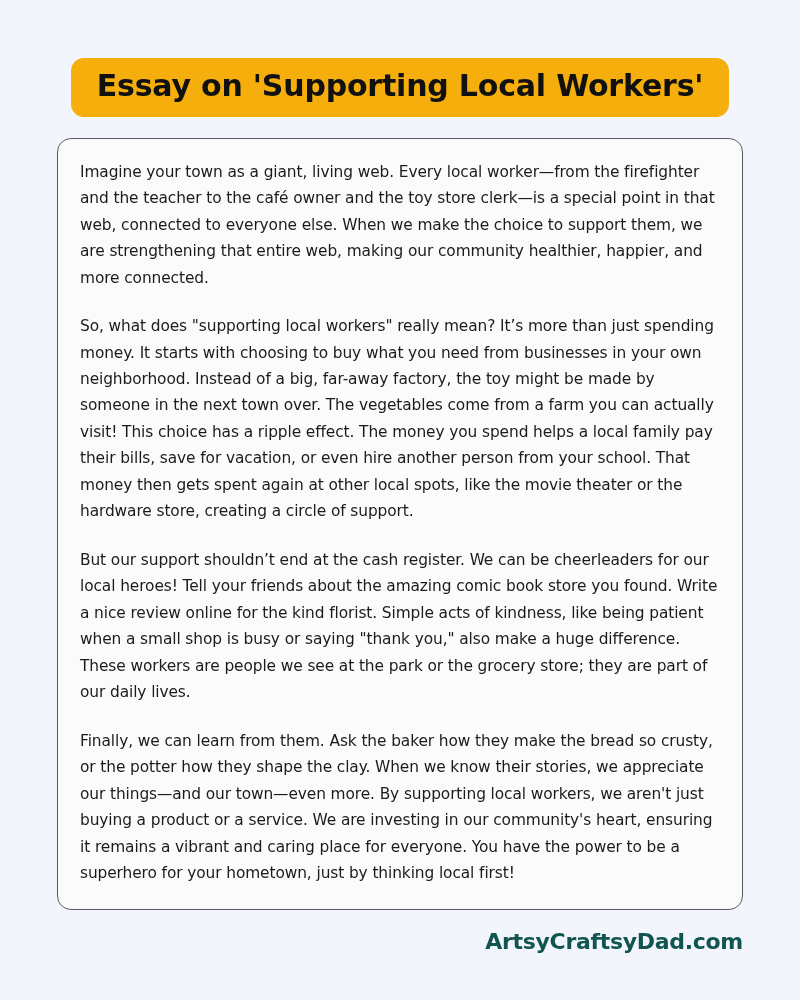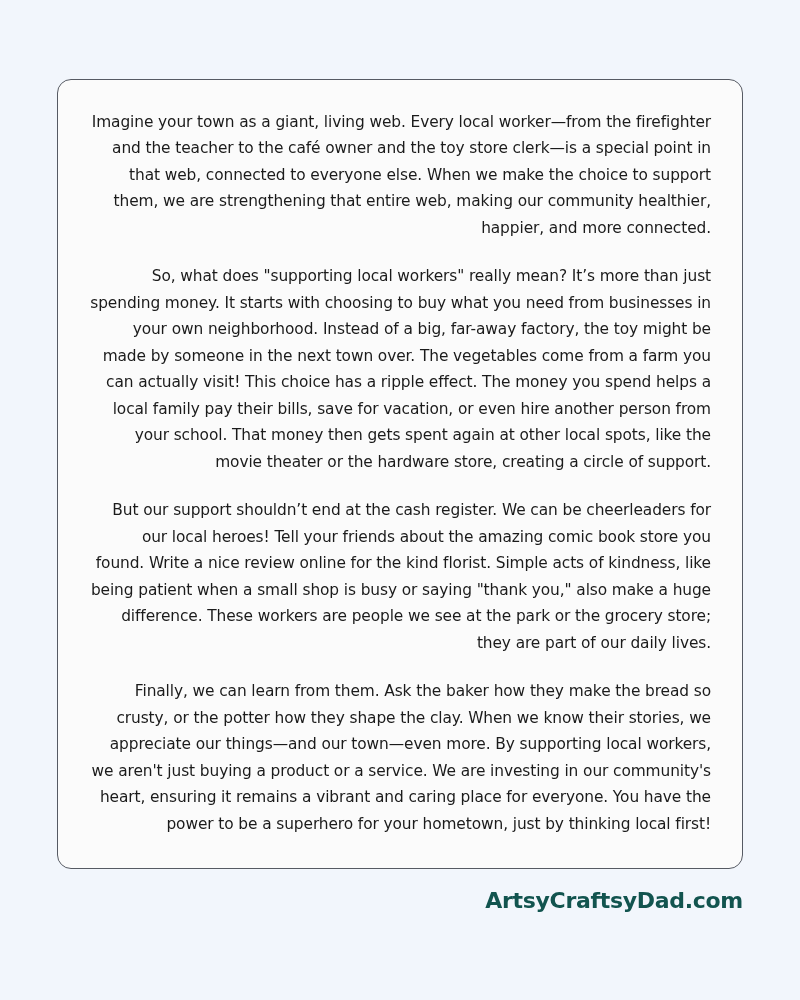--- a/index.html
+++ b/index.html
@@ -57,22 +57,22 @@
 
   .essay-body {
     font-family: "DejaVu Sans", sans-serif;
     font-size: 15.4px;
     line-height: 1.72;
     color: #1b1b1b;
     letter-spacing: -0.1px;
   }
 
   .essay-body p {
-    margin: 9px;
-    text-align: right;
+    margin: 0;
+    text-align: left;
   }
 
   .essay-body p + p {
     margin-top: 22px;
   }
 
   
   .footer {
     margin-top: 19px;
     width: 100%;
@@ -85,20 +85,23 @@
     font-weight: 700;
     color: #12544f;
     letter-spacing: -0.3px;
   }
 </style>
 </head>
 <body>
 
 <div class="page">
 
+  <div class="title-badge">
+    <h1 class="title-text">Essay on 'Supporting Local Workers'</h1>
+  </div>
 
   <div class="essay-card">
     <div class="essay-body">
       <p>Imagine your town as a giant, living web. Every local worker—from the firefighter and the teacher to the café owner and the toy store clerk—is a special point in that web, connected to everyone else. When we make the choice to support them, we are strengthening that entire web, making our community healthier, happier, and more connected.</p>
       <p>So, what does "supporting local workers" really mean? It’s more than just spending money. It starts with choosing to buy what you need from businesses in your own neighborhood. Instead of a big, far-away factory, the toy might be made by someone in the next town over. The vegetables come from a farm you can actually visit! This choice has a ripple effect. The money you spend helps a local family pay their bills, save for vacation, or even hire another person from your school. That money then gets spent again at other local spots, like the movie theater or the hardware store, creating a circle of support.</p>
       <p>But our support shouldn’t end at the cash register. We can be cheerleaders for our local heroes! Tell your friends about the amazing comic book store you found. Write a nice review online for the kind florist. Simple acts of kindness, like being patient when a small shop is busy or saying "thank you," also make a huge difference. These workers are people we see at the park or the grocery store; they are part of our daily lives.</p>
       <p>Finally, we can learn from them. Ask the baker how they make the bread so crusty, or the potter how they shape the clay. When we know their stories, we appreciate our things—and our town—even more. By supporting local workers, we aren't just buying a product or a service. We are investing in our community's heart, ensuring it remains a vibrant and caring place for everyone. You have the power to be a superhero for your hometown, just by thinking local first!</p>
     </div>
   </div>
 

